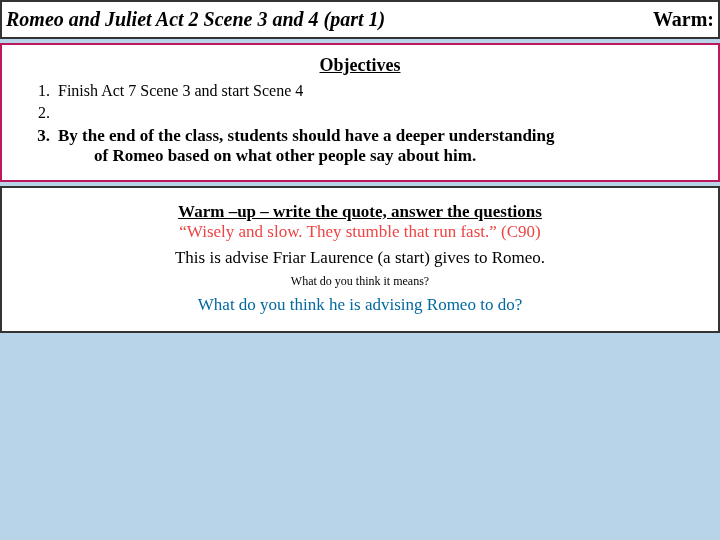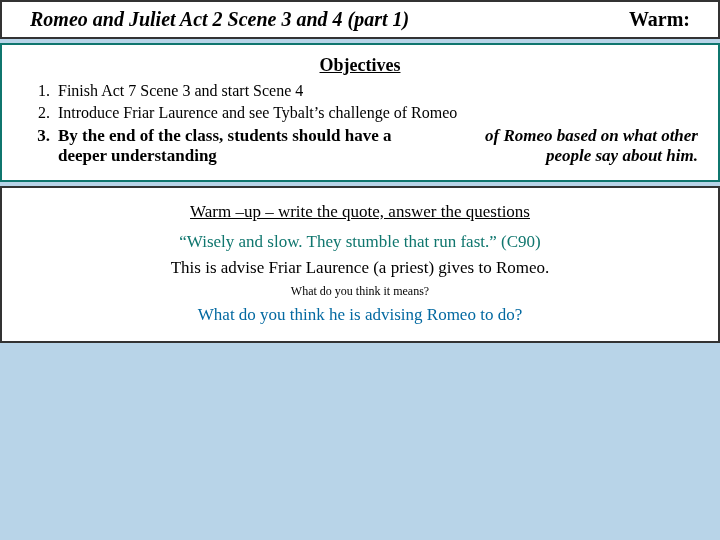--- a/index.html
+++ b/index.html
@@ -20,42 +20,42 @@
       width: 720px;
       height: 540px;
       display: flex;
       flex-direction: column;
       background-color: #b8d4e8;
     }
 
     .header-section {
       background-color: #ffffff;
       border: 2px solid #333;
-      padding: 6px 28px;
+      padding: 6px 4px;
       display: flex;
       justify-content: space-between;
       align-items: flex-start;
     }
 
     .header-title {
       font-style: italic;
       font-weight: bold;
       font-size: 20px;
       color: #000;
     }
 
     .header-date {
       font-size: 20px;
       font-weight: bold;
       color: #000;
     }
 
     .objectives-section {
       background-color: #ffffff;
-      border: 2px solid #0f766e;
+      border: 2px solid #be185d;
       margin-top: 4px;
       padding: 10px 20px 14px 20px;
     }
 
     .objectives-title {
       text-align: center;
       font-size: 18px;
       font-weight: bold;
       text-decoration: underline;
       margin-bottom: 6px;
@@ -83,59 +83,57 @@
 
     .objective-item-3 {
       display: flex;
       font-size: 16px;
       color: #000;
       margin-bottom: 0;
     }
 
     .obj3-wrap {
       display: flex;
-      flex-direction: row;
+      flex-direction: column;
     }
 
     .obj3-line {
       font-size: 17px;
       font-weight: bold;
     }
 
     .obj3-line2 {
       font-size: 17px;
       font-weight: bold;
-      text-align: right;
+      text-align: left;
       padding-left: 36px;
-      font-style: italic;
     }
 
     .warmup-section {
       background-color: #ffffff;
       border: 2px solid #333;
       margin-top: 4px;
       padding: 14px 30px 16px 30px;
     }
 
     .warmup-title {
       text-align: center;
       font-size: 17px;
-      font-weight: normal;
+      font-weight: bold;
       text-decoration: underline;
-      margin-bottom: 10px;
       color: #000;
     }
 
     .warmup-content {
       text-align: center;
     }
 
     .warmup-quote {
       font-size: 17px;
-      color: #0f766e;
+      color: #ef4444;
       margin-bottom: 6px;
       font-style: normal;
     }
 
     .warmup-advise {
       font-size: 17px;
       color: #000;
       margin-bottom: 6px;
     }
 
@@ -172,37 +170,36 @@
 
   <div class="objectives-section">
     <div class="objectives-title">Objectives</div>
     <ul class="objectives-list">
       <li class="objective-item">
         <span class="num">1.</span>
         <span>Finish Act 7 Scene 3 and start Scene 4</span>
       </li>
       <li class="objective-item">
         <span class="num">2.</span>
-        <span>Introduce Friar Laurence and see Tybalt’s challenge of Romeo</span>
       </li>
     </ul>
     <div class="objective-item-3">
       <span class="num bold" style="min-width:36px; text-align:right; padding-right:8px; font-size:17px;">3.</span>
       <div class="obj3-wrap">
         <span class="obj3-line">By the end of the class, students should have a deeper understanding</span>
         <span class="obj3-line2">of Romeo based on what other people say about him.</span>
       </div>
     </div>
   </div>
 
   <div class="warmup-section">
     <div class="warmup-title">Warm –up – write the quote, answer the questions</div>
     <div class="warmup-content">
       <div class="warmup-quote">“Wisely and slow. They stumble that run fast.” (C90)</div>
-      <div class="warmup-advise">This is advise Friar Laurence (a priest) gives to Romeo.</div>
+      <div class="warmup-advise">This is advise Friar Laurence (a start) gives to Romeo.</div>
       <div class="warmup-question1">What do you think it means?</div>
       <div class="warmup-question2">What do you think he is advising Romeo to do?</div>
     </div>
   </div>
 
   <div class="bottom-area"></div>
 
 </div>
 
 </body></html>

